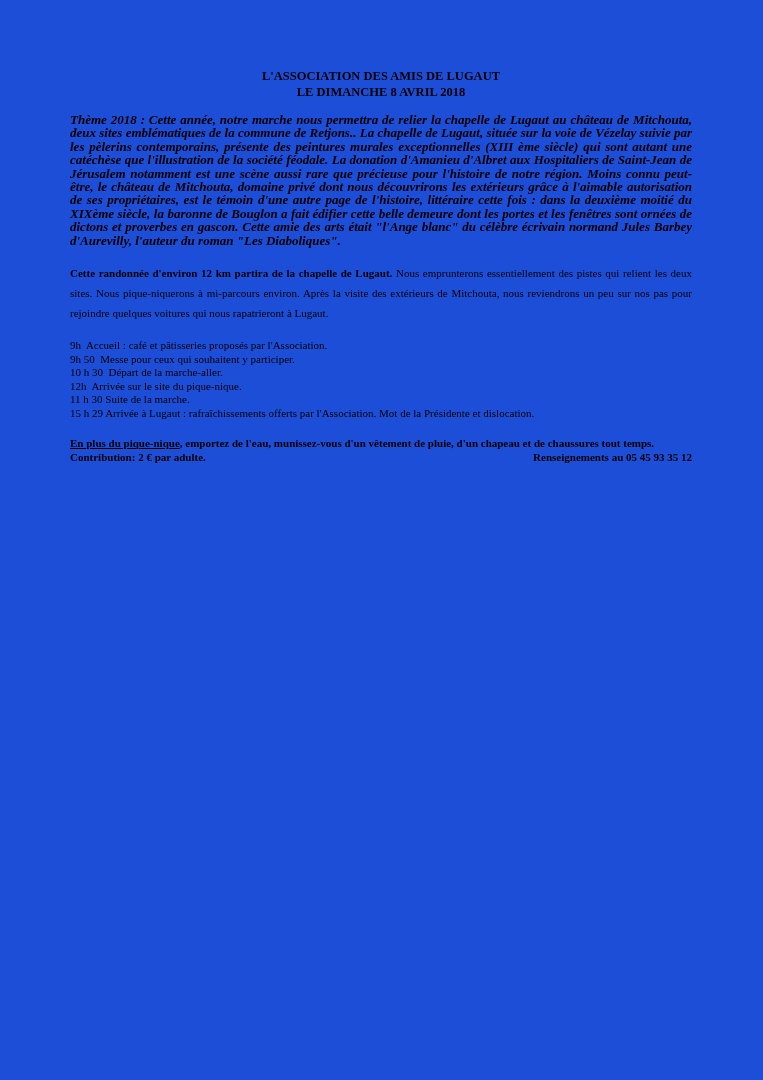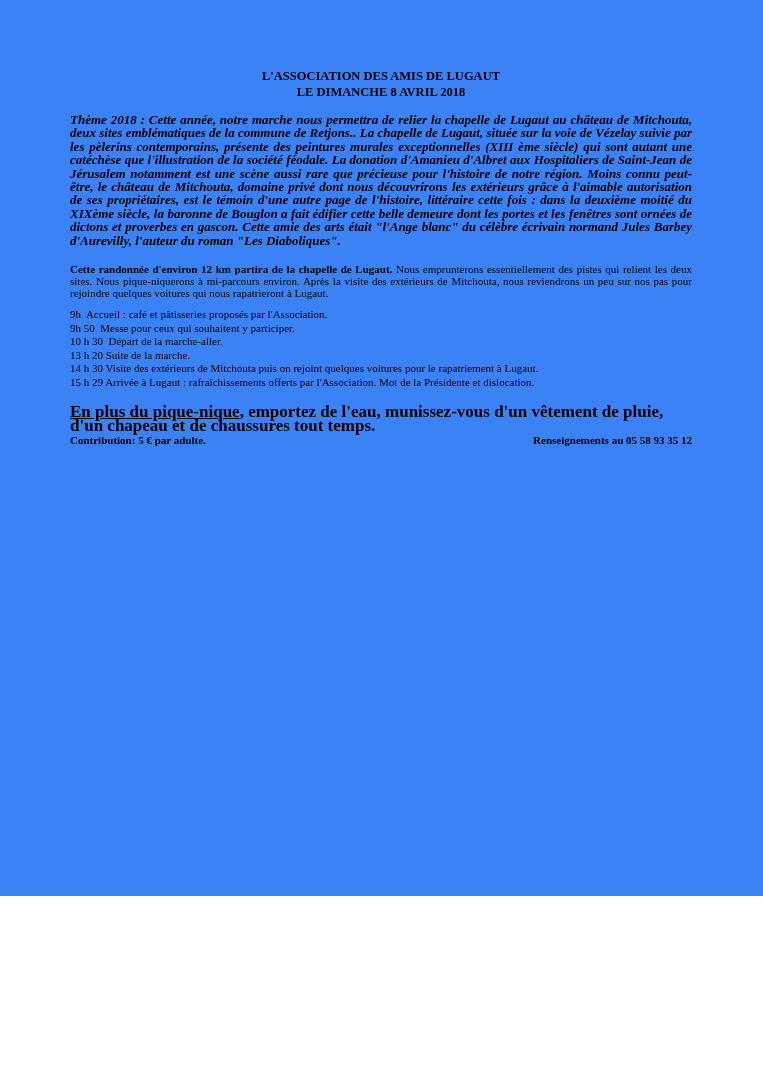--- a/index.html
+++ b/index.html
@@ -6,55 +6,55 @@
   html, body { background: #ffffff; }
   body {
     width: 763px;
     height: 1080px;
     font-family: "Liberation Serif", "DejaVu Serif", serif;
     color: #000000;
     overflow: hidden;
   }
   .sheet {
     width: 763px;
-    height: 896px;
-    background: #3b82f6;
+    height: 1080px;
+    background: #1d4ed8;
     padding: 68px 71px 0 70px;
   }
   .doc-title {
     text-align: center;
     font-weight: bold;
     font-size: 12.5px;
     line-height: 16px;
   }
   .intro-paragraph {
     margin-top: 13px;
     font-size: 13px;
     line-height: 13.4px;
     font-weight: bold;
     font-style: italic;
     text-align: justify;
   }
   .walk-paragraph {
     margin-top: 16px;
     font-size: 11px;
-    line-height: 12px;
+    line-height: 20px;
     text-align: justify;
   }
   .walk-paragraph .lead { font-weight: bold; }
   .schedule {
-    margin-top: 9px;
+    margin-top: 16px;
     font-size: 11px;
     line-height: 13.5px;
     list-style: none;
   }
   .schedule li { white-space: pre-wrap; }
   .footer {
     margin-top: 16px;
-    font-size: 17px;
+    font-size: 11px;
     line-height: 14px;
     font-weight: bold;
   }
   .footer .underlined { text-decoration: underline; }
   .footer-row {
     display: flex;
     justify-content: space-between;
     font-weight: bold;
     font-size: 11px;
     line-height: 14px;
@@ -71,25 +71,25 @@
   </div>
 
   <p class="intro-paragraph">Thème 2018 : Cette année, notre marche nous permettra de relier la chapelle de Lugaut au château de Mitchouta, deux sites emblématiques de la commune de Retjons.. La chapelle de Lugaut, située sur la voie de Vézelay suivie par les pèlerins contemporains, présente des peintures murales exceptionnelles (XIII ème siècle) qui sont autant une catéchèse que l'illustration de la société féodale. La donation d'Amanieu d'Albret aux Hospitaliers de Saint-Jean de Jérusalem notamment est une scène aussi rare que précieuse pour l'histoire de notre région. Moins connu peut-être, le château de Mitchouta, domaine privé dont nous découvrirons les extérieurs grâce à l'aimable autorisation de ses propriétaires, est le témoin d'une autre page de l'histoire, littéraire cette fois : dans la deuxième moitié du XIXème siècle, la baronne de Bouglon a fait édifier cette belle demeure dont les portes et les fenêtres sont ornées de dictons et proverbes en gascon. Cette amie des arts était "l'Ange blanc" du célèbre écrivain normand Jules Barbey d'Aurevilly, l'auteur du roman "Les Diaboliques".</p>
 
   <p class="walk-paragraph"><span class="lead">Cette randonnée d'environ 12 km partira de la chapelle de Lugaut.</span><span> Nous emprunterons essentiellement des pistes qui relient les deux sites. Nous pique-niquerons à mi-parcours environ. Après la visite des extérieurs de Mitchouta, nous reviendrons un peu sur nos pas pour rejoindre quelques voitures qui nous rapatrieront à Lugaut.</span></p>
 
   <ul class="schedule">
     <li>9h  Accueil : café et pâtisseries proposés par l'Association.</li>
     <li>9h 50  Messe pour ceux qui souhaitent y participer.</li>
     <li>10 h 30  Départ de la marche-aller.</li>
-    <li>13 h 20 Suite de la marche.</li>
-    <li>14 h 30 Visite des extérieurs de Mitchouta puis on rejoint quelques voitures pour le rapatriement à Lugaut.</li>
+    <li>12h  Arrivée sur le site du pique-nique.</li>
+    <li>11 h 30 Suite de la marche.</li>
     <li>15 h 29 Arrivée à Lugaut : rafraîchissements offerts par l'Association. Mot de la Présidente et dislocation.</li>
   </ul>
 
   <div class="footer"><span class="underlined">En plus du pique-nique</span><span>, emportez de l'eau, munissez-vous d'un vêtement de pluie, d'un chapeau et de chaussures tout temps.</span></div>
 
   <div class="footer-row">
-    <span>Contribution: 5 € par adulte.</span>
-    <span>Renseignements au 05 58 93 35 12</span>
+    <span>Contribution: 2 € par adulte.</span>
+    <span>Renseignements au 05 45 93 35 12</span>
   </div>
 
 </div>
 
 </body></html>

